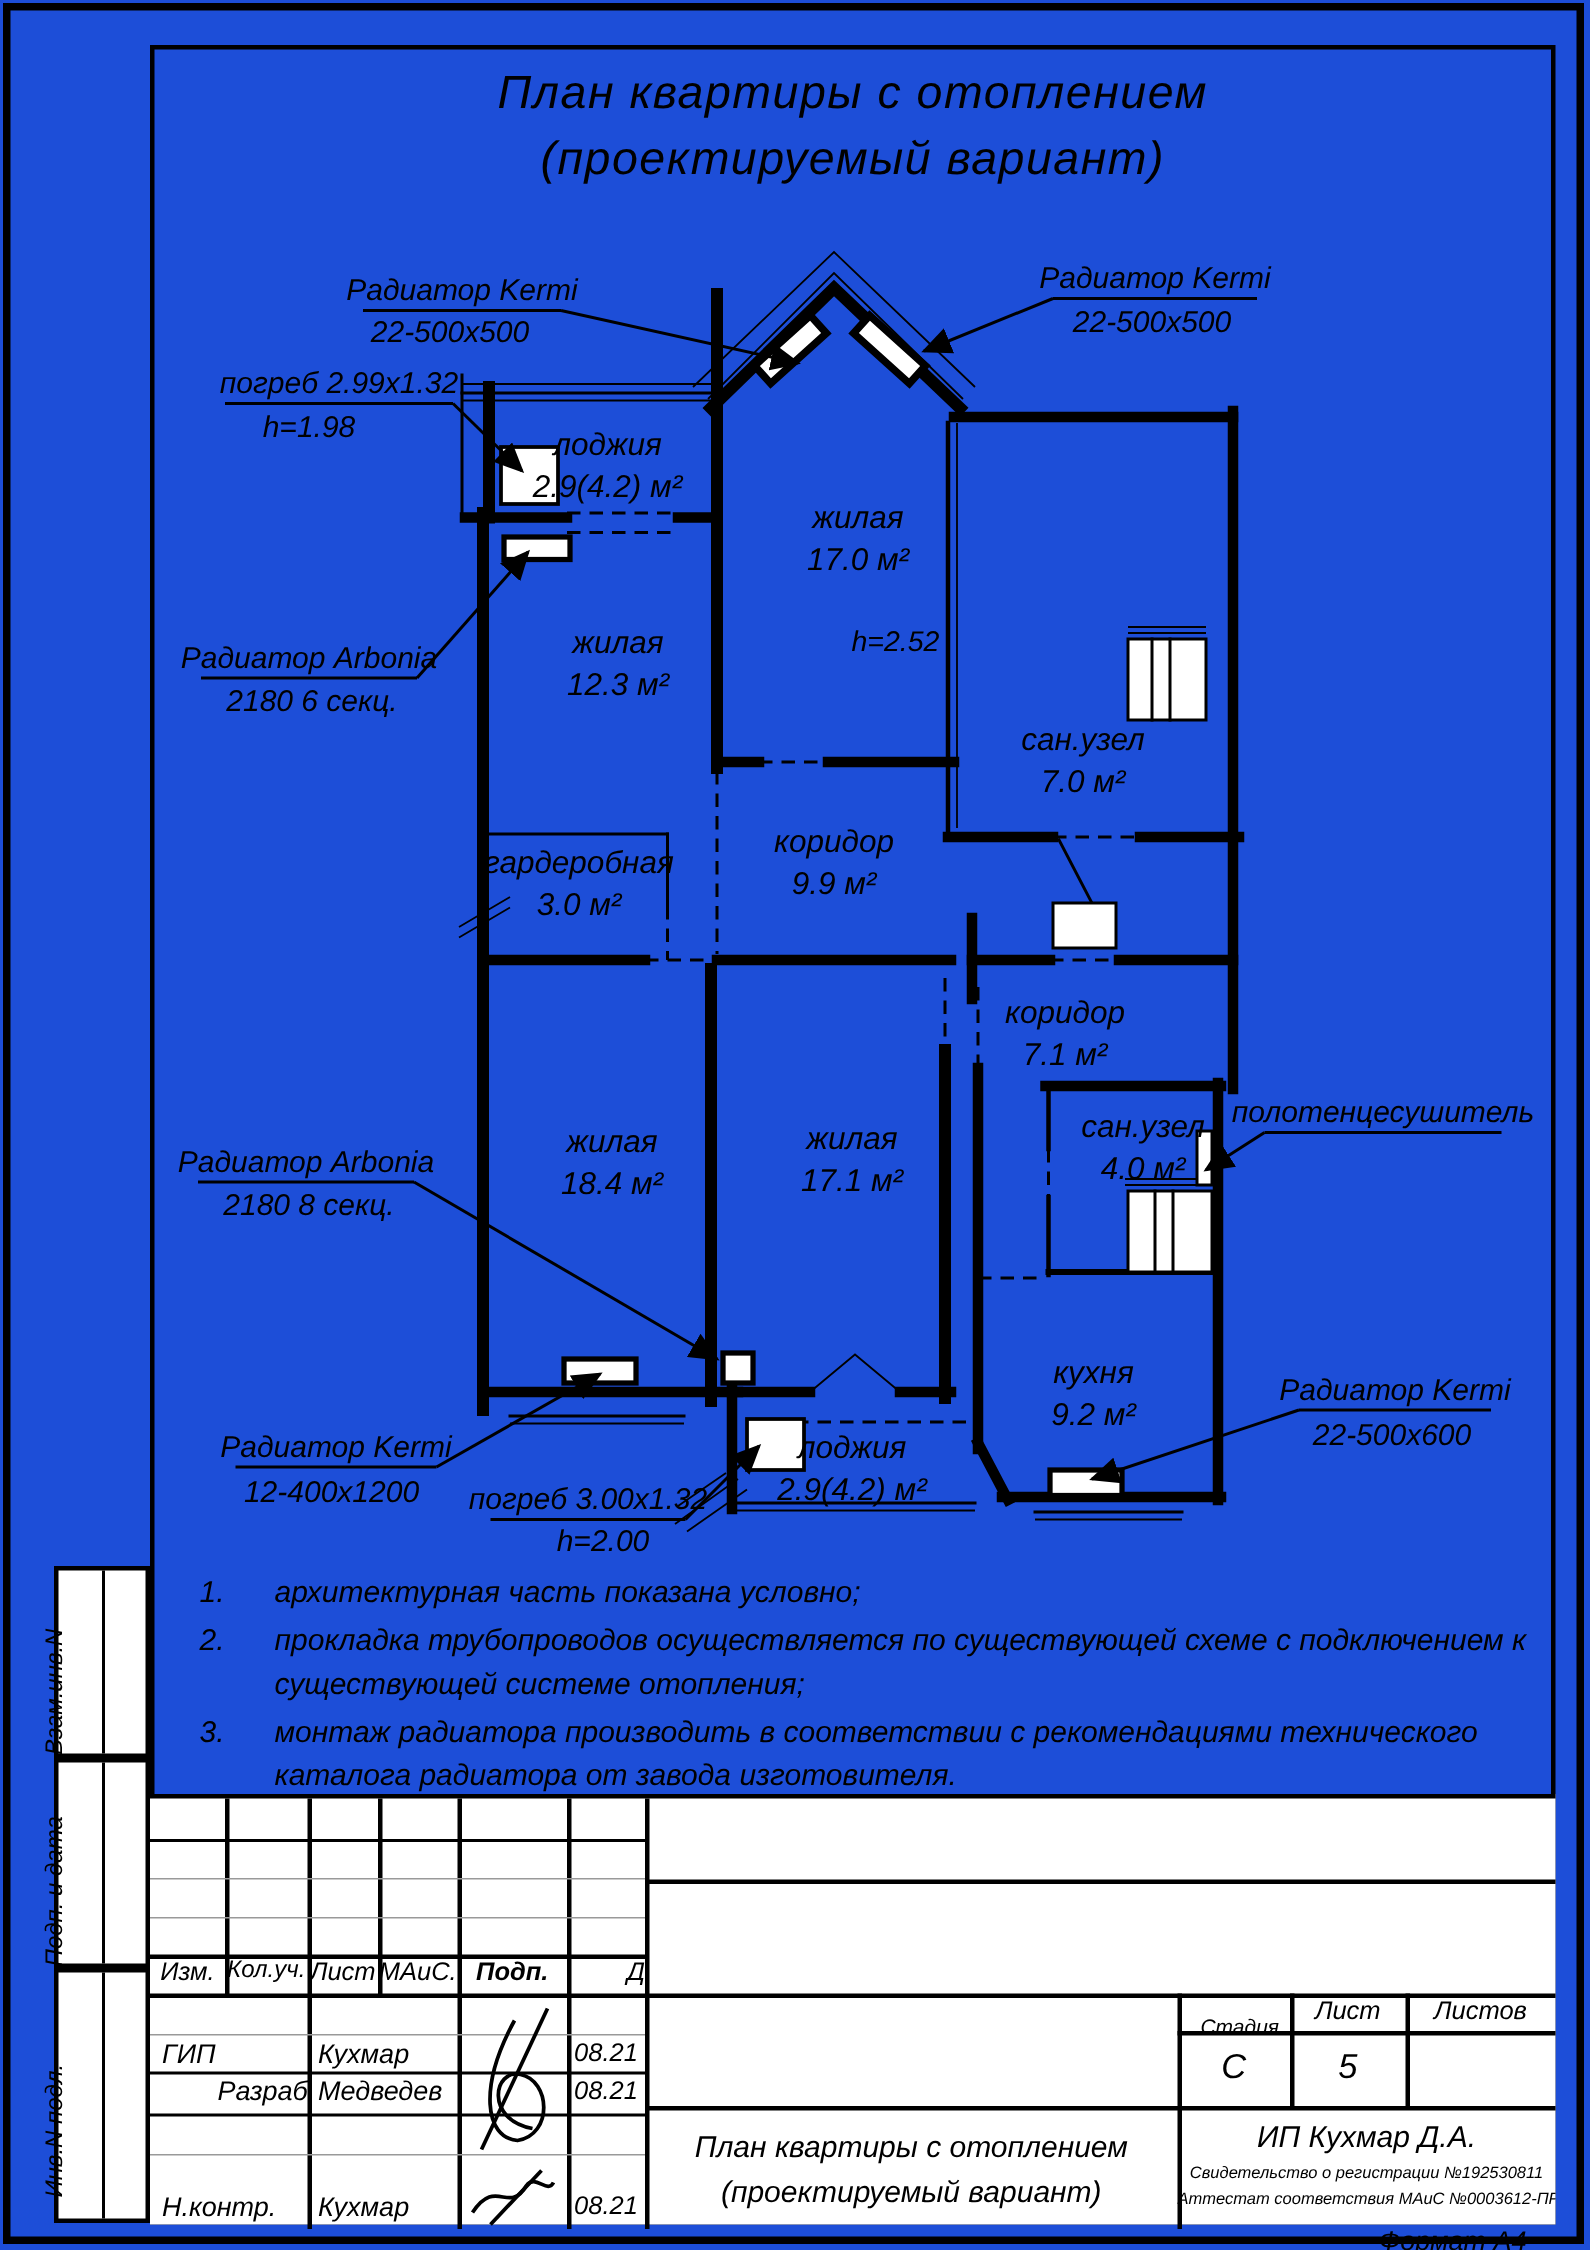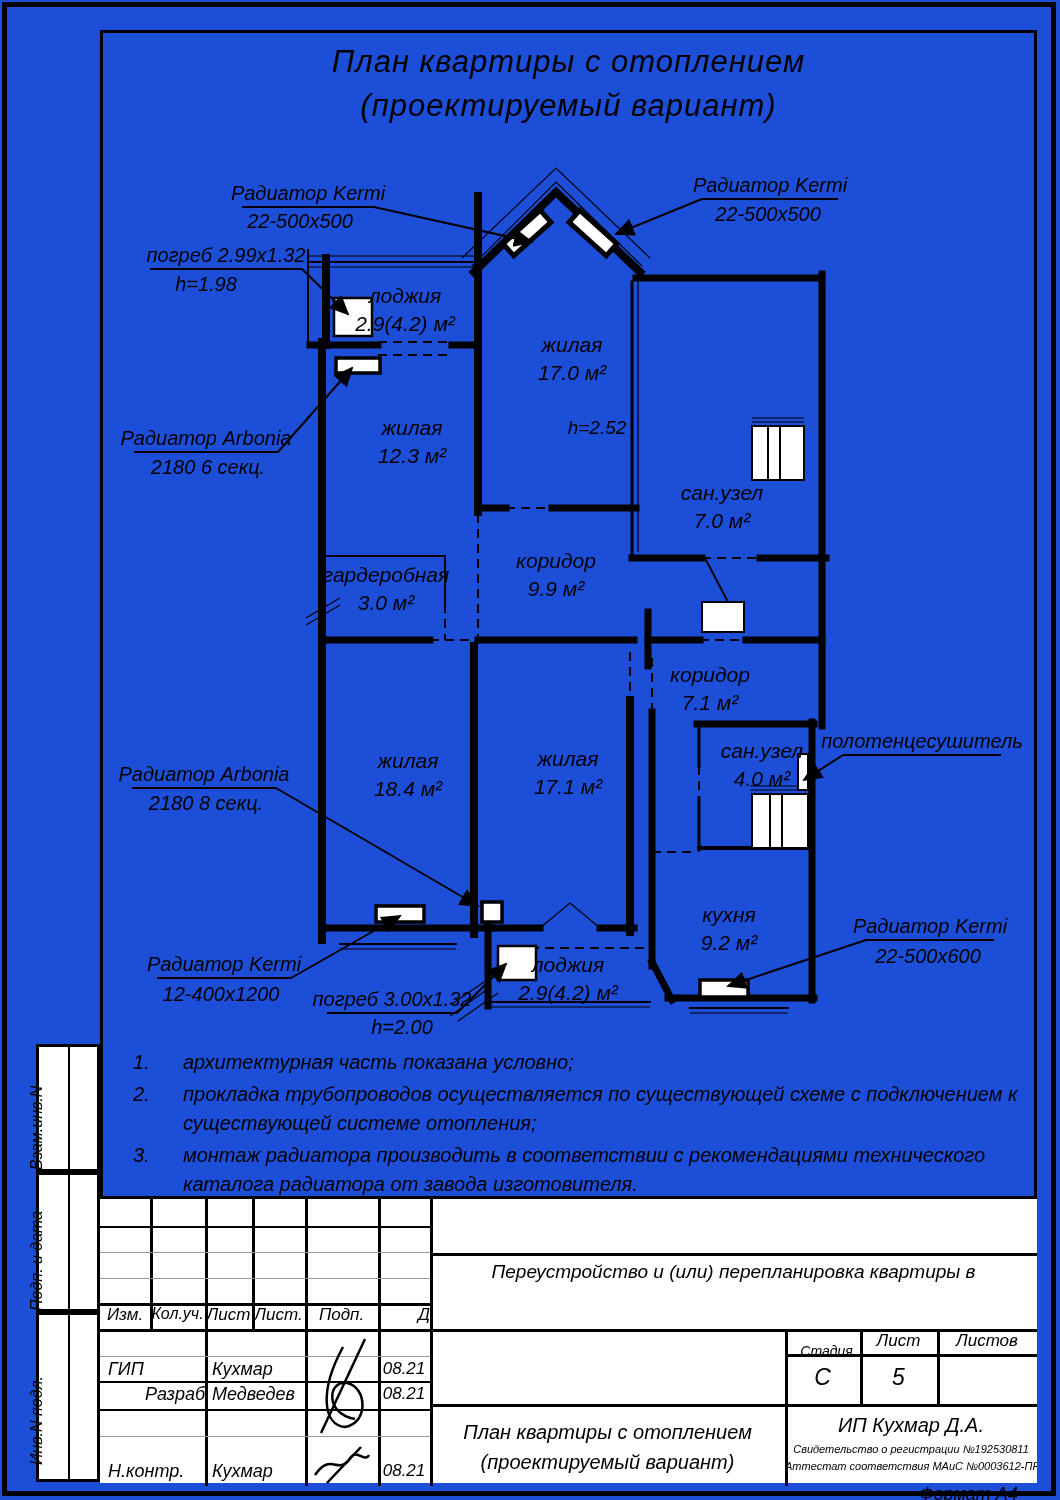--- a/index.html
+++ b/index.html
@@ -292,42 +292,41 @@
     <div class="hl" style="left:0;top:182px;width:330px;"></div>
     <div class="hl" style="left:0;top:210px;width:330px;"></div>
     <div class="hl gray" style="left:0;top:237px;width:330px;"></div>
     <div class="hl thick" style="left:330px;top:54px;width:607px;"></div>
     <div class="hl thick" style="left:685px;top:155px;width:252px;"></div>
     <div class="hl thick" style="left:330px;top:205px;width:607px;"></div>
 
     <div class="cell ctr" style="left:0;top:106px;width:50px;font-size:17px;">Изм.</div>
     <div class="cell ctr" style="left:50px;top:106px;width:55px;font-size:16px;">Кол.уч.</div>
     <div class="cell ctr" style="left:105px;top:106px;width:47px;font-size:17px;">Лист</div>
-    <div class="cell ctr" style="left:152px;top:106px;width:53px;font-size:17px;">Лист.</div>
-    <div class="cell ctr" style="left:205px;top:106px;width:73px;font-size:17px;">Подп.</div>
+    <div class="cell ctr" style="left:152px;top:106px;width:53px;font-size:17px;">МАиС.</div>
+    <div class="cell ctr" style="left:205px;top:106px;width:73px;font-size:17px;font-weight:bold;">Подп.</div>
     <div class="cell ctr" style="left:278px;top:106px;width:52px;font-size:17px;padding-left:40px;">Дата</div>
 
     <div class="cell" style="left:8px;top:160px;width:95px;font-size:18px;">ГИП</div>
     <div class="cell" style="left:112px;top:160px;width:90px;font-size:18px;">Кухмар</div>
     <div class="cell ctr" style="left:278px;top:160px;width:52px;font-size:17px;">08.21</div>
     <div class="cell" style="left:8px;top:185px;width:95px;font-size:18px;margin-left:37px;">Разраб.</div>
     <div class="cell" style="left:112px;top:185px;width:90px;font-size:18px;">Медведев</div>
     <div class="cell ctr" style="left:278px;top:185px;width:52px;font-size:17px;">08.21</div>
     <div class="cell" style="left:8px;top:262px;width:95px;font-size:18px;">Н.контр.</div>
     <div class="cell" style="left:112px;top:262px;width:90px;font-size:18px;">Кухмар</div>
     <div class="cell ctr" style="left:278px;top:262px;width:52px;font-size:17px;">08.21</div>
 
     <svg width="73" height="157" viewBox="0 0 73 157" style="position:absolute;left:205px;top:130px;">
       <path d="M38,18 C14,62 18,96 40,98 C64,94 62,58 42,54 C24,50 18,84 50,90" fill="none" stroke="#000" stroke-width="2.5"></path>
       <path d="M16,104 L60,10" fill="none" stroke="#000" stroke-width="2.5"></path>
       <path d="M10,146 C26,122 34,148 46,128 C52,120 60,134 64,126" fill="none" stroke="#000" stroke-width="2.5"></path>
       <path d="M22,154 L56,118" fill="none" stroke="#000" stroke-width="2.5"></path>
     </svg>
 
-    <div class="cell ctr" style="left:340px;top:62px;width:587px;font-size:19px;">Переустройство и (или) перепланировка квартиры в</div>
     <div class="cell ctr" style="left:689px;top:132px;width:75px;font-size:14px;margin-top:12px;">Стадия</div>
     <div class="cell ctr" style="left:760px;top:132px;width:77px;font-size:17px;">Лист</div>
     <div class="cell ctr" style="left:837px;top:132px;width:100px;font-size:17px;">Листов</div>
     <div class="cell ctr" style="left:685px;top:165px;width:75px;font-size:23px;">С</div>
     <div class="cell ctr" style="left:760px;top:165px;width:77px;font-size:23px;">5</div>
     <div class="cell ctr" style="left:837px;top:165px;width:100px;font-size:23px;"></div>
     <div class="cell ctr" style="left:330px;top:222px;width:355px;font-size:20px;">План квартиры с отоплением</div>
     <div class="cell ctr" style="left:330px;top:252px;width:355px;font-size:20px;">(проектируемый вариант)</div>
     <div class="cell ctr" style="left:685px;top:215px;width:252px;font-size:20px;">ИП Кухмар Д.А.</div>
     <div class="cell ctr" style="left:685px;top:244px;width:252px;font-size:11px;">Свидетельство о регистрации №192530811</div>

